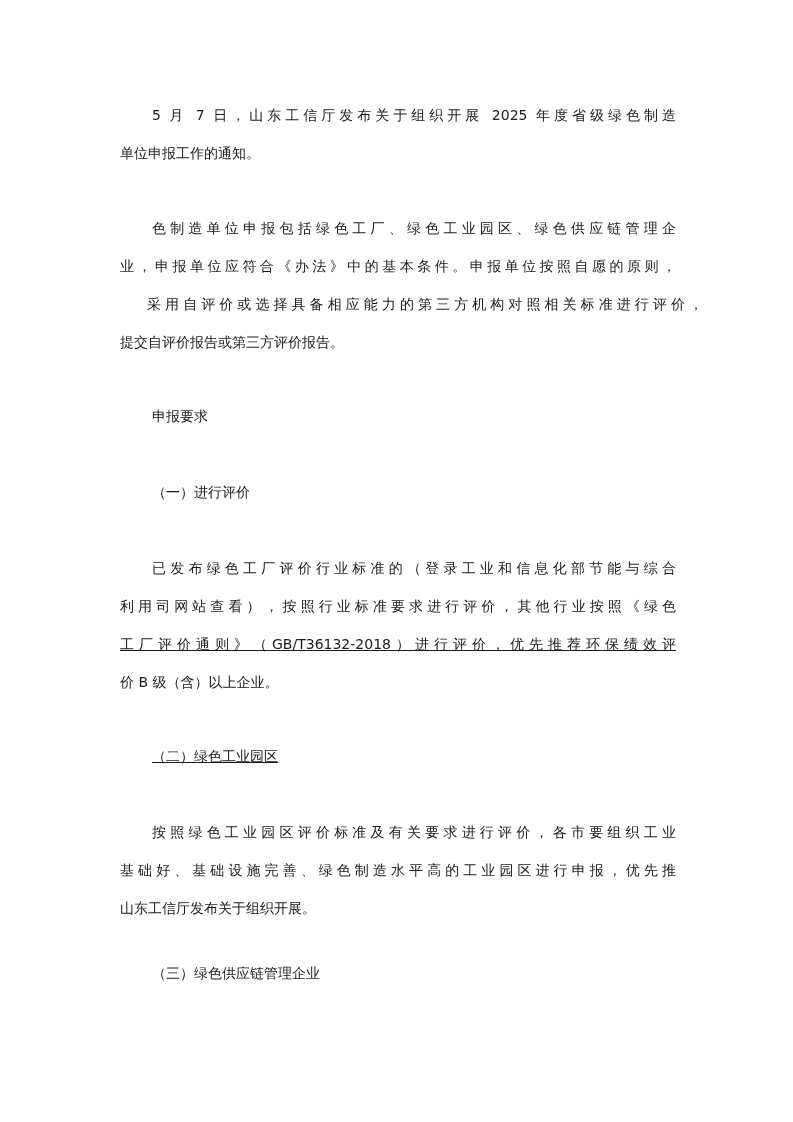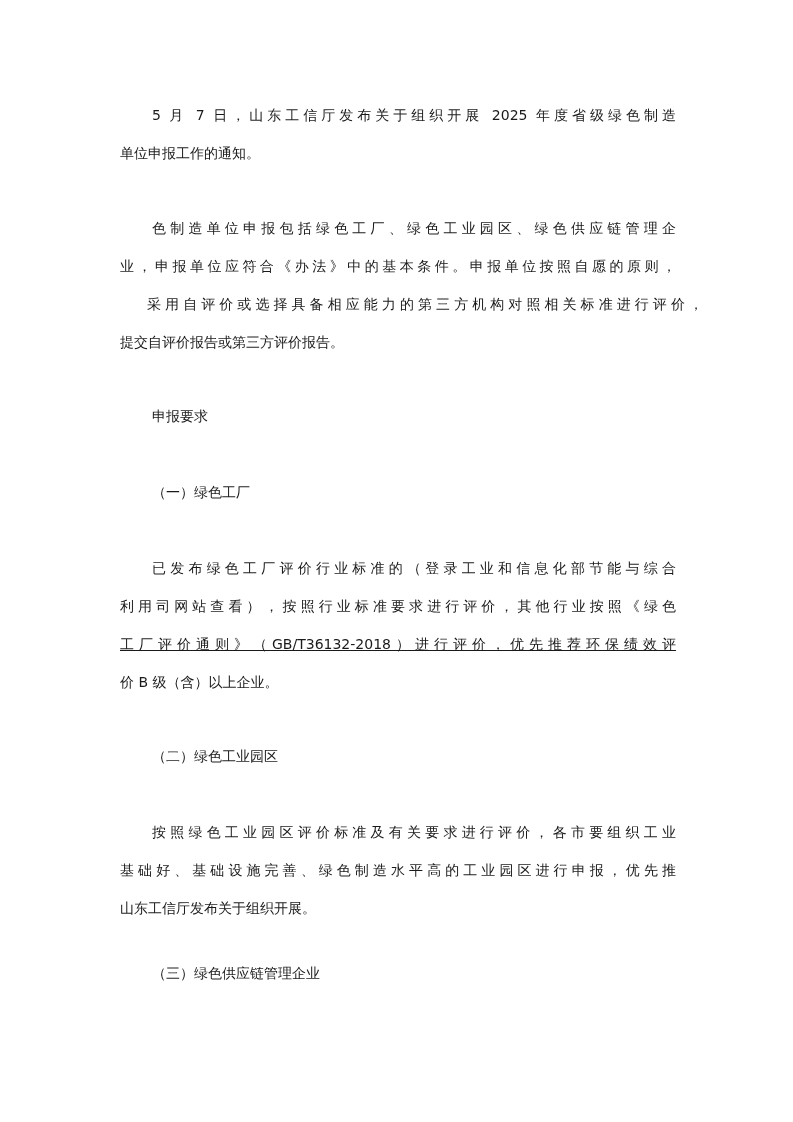--- a/index.html
+++ b/index.html
@@ -45,28 +45,28 @@
   <div class="line indent full" style="top:105px;">5 月 7 日，山东工信厅发布关于组织开展 2025 年度省级绿色制造</div>
   <div class="line" style="top:143px;">单位申报工作的通知。</div>
 
   <div class="line indent full" style="top:218px;">色制造单位申报包括绿色工厂、绿色工业园区、绿色供应链管理企</div>
   <div class="line full" style="top:256px;">业，申报单位应符合《办法》中的基本条件。申报单位按照自愿的原则，</div>
   <div class="line full" style="top:294px;margin-left:27px;">采用自评价或选择具备相应能力的第三方机构对照相关标准进行评价，</div>
   <div class="line" style="top:332px;">提交自评价报告或第三方评价报告。</div>
 
   <div class="line indent" style="top:407px;font-family:Liberation Mono, monospace;">申报要求</div>
 
-  <div class="line indent" style="top:482px;">（一）绿色工厂</div>
+  <div class="line indent" style="top:482px;">（一）进行评价</div>
 
   <div class="line indent full" style="top:558px;">已发布绿色工厂评价行业标准的（登录工业和信息化部节能与综合</div>
   <div class="line full" style="top:596px;">利用司网站查看），按照行业标准要求进行评价，其他行业按照《绿色</div>
   <div class="line full" style="top:634px;text-decoration:underline;">工厂评价通则》（GB/T36132-2018）进行评价，优先推荐环保绩效评</div>
   <div class="line" style="top:672px;">价 B 级（含）以上企业。</div>
 
-  <div class="line indent" style="top:746px;">（二）绿色工业园区</div>
+  <div class="line indent" style="top:746px;text-decoration:underline;">（二）绿色工业园区</div>
 
   <div class="line indent full" style="top:822px;">按照绿色工业园区评价标准及有关要求进行评价，各市要组织工业</div>
   <div class="line full" style="top:860px;">基础好、基础设施完善、绿色制造水平高的工业园区进行申报，优先推</div>
   <div class="line" style="top:898px;">山东工信厅发布关于组织开展。</div>
 
   <div class="line indent" style="top:963px;">（三）绿色供应链管理企业</div>
 
 </div>
 
 </body></html>

